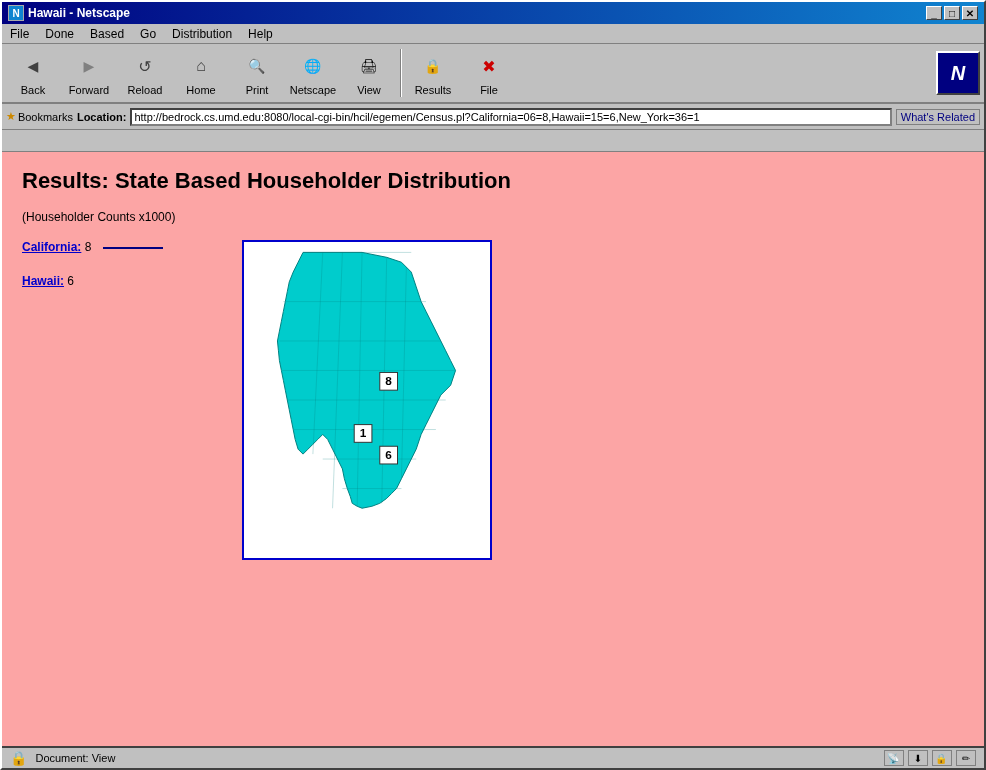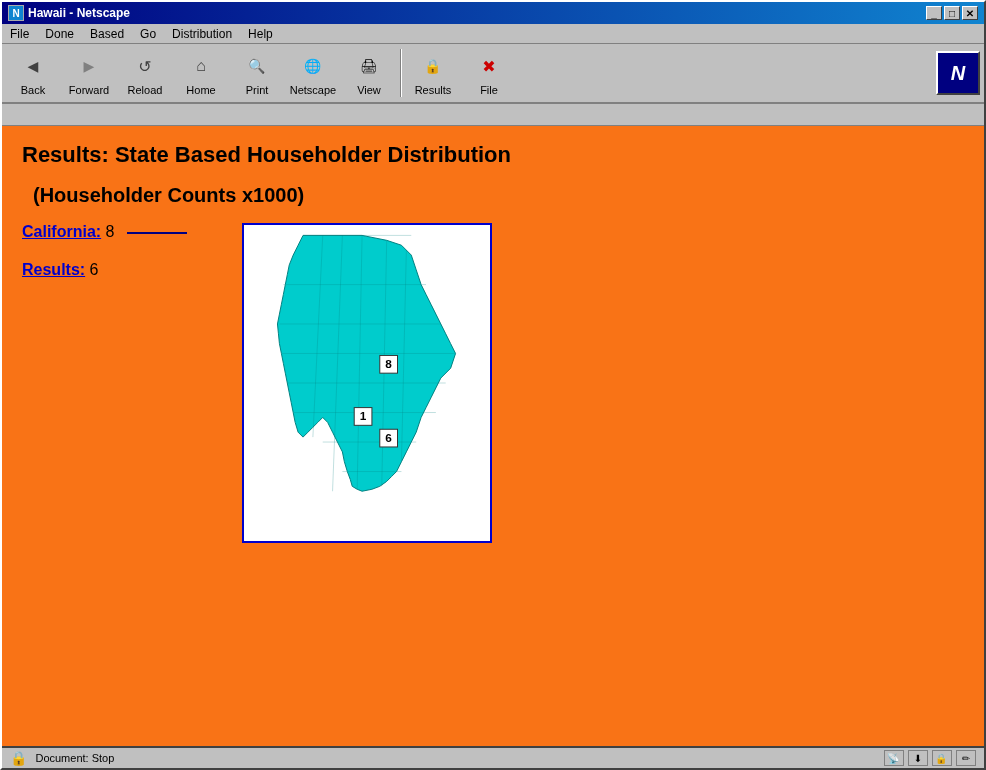--- a/index.html
+++ b/index.html
@@ -206,52 +206,51 @@
       flex-shrink: 0;
       border-bottom: 1px solid #808080;
       display: flex;
       align-items: center;
       padding: 0 4px;
     }
 
     
     .content-area {
       flex: 1;
-      background: #f97316;
+      background: #fca5a5;
       overflow: auto;
       padding: 16px 20px;
     }
 
     .page-title {
       font-size: 22px;
       font-weight: bold;
       color: black;
       margin-bottom: 16px;
     }
 
     .subtitle {
-      font-size: 20px;
-      font-weight: bold;
+      font-size: 12px;
+      font-weight: normal;
       margin-bottom: 16px;
-      margin-left: 11px;
     }
 
     .data-layout {
       display: flex;
       gap: 20px;
       align-items: flex-start;
     }
 
     .state-list {
       min-width: 200px;
     }
 
     .state-item {
       margin-bottom: 20px;
-      font-size: 16px;
+      font-size: 12px;
     }
 
     .state-link {
       color: #0000cc;
       text-decoration: underline;
       font-weight: bold;
       cursor: pointer;
     }
 
     .map-container {
@@ -373,37 +372,48 @@
       <div class="tool-icon security-icon"></div>
       <span>Results</span>
     </div>
     <div class="tool-btn">
       <div class="tool-icon stop-icon"></div>
       <span>File</span>
     </div>
     <div class="netscape-logo">N</div>
   </div>
 
+  <div class="location-bar">
+    <div class="bookmarks-btn">
+      <span class="bookmark-star"></span>
+      <span>Bookmarks</span>
+    </div>
+    <span class="location-label">Location:</span>
+    <input class="location-input" type="text" value="http://bedrock.cs.umd.edu:8080/local-cgi-bin/hcil/egemen/Census.pl?California=06=8,Hawaii=15=6,New_York=36=1" style="">
+    <div class="whats-related">
+      <span>What's Related</span>
+    </div>
+  </div>
 
   <div class="personal-bar"></div>
 
   <div class="content-area">
     <div class="page-title">Results: State Based Householder Distribution</div>
     <div class="subtitle">(Householder Counts x1000)</div>
 
     <div class="data-layout">
 
       <div class="state-list">
         <div class="state-item">
           <span class="state-link">California:</span>
           <span> 8</span>
           <span style="display:inline-block; width:60px; height:2px; background:#000080; vertical-align:middle; margin-left:8px;"></span>
         </div>
         <div class="state-item">
-          <span class="state-link">Results:</span>
+          <span class="state-link">Hawaii:</span>
           <span> 6</span>
         </div>
       </div>
 
       <div class="map-container">
         <svg class="map-svg" viewBox="0 0 250 320" xmlns="http://www.w3.org/2000/svg">
 
           <polygon points="
             60,10
             120,10
@@ -494,21 +504,21 @@
 
           <rect x="138" y="207" width="18" height="18" fill="white" stroke="#333" stroke-width="1"></rect>
           <text x="147" y="220" text-anchor="middle" font-size="12" font-weight="bold" fill="black">6</text>
         </svg>
       </div>
     </div>
   </div>
 
   <div class="status-bar">
     <div style="font-size:14px;">🔒</div>
-    <span>Document: Stop</span>
+    <span>Document: View</span>
     <div class="status-icons">
       <div class="status-icon-btn">📡</div>
       <div class="status-icon-btn">⬇</div>
       <div class="status-icon-btn">🔒</div>
       <div class="status-icon-btn">✏</div>
     </div>
   </div>
 
 </div>
 

